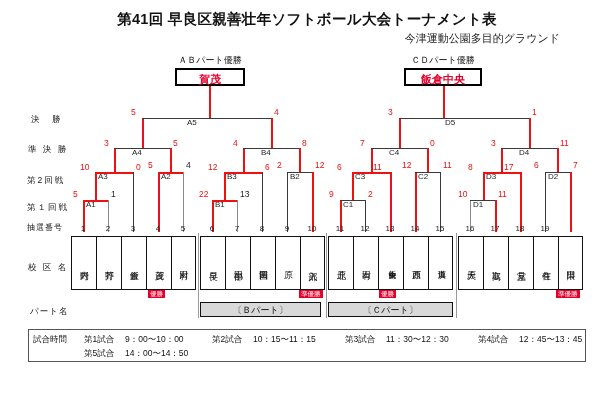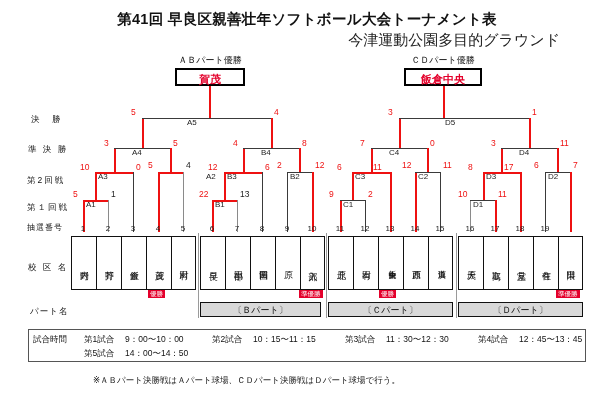--- a/index.html
+++ b/index.html
@@ -10,21 +10,21 @@
   }
   #root{position:absolute;left:0;top:0;width:614px;height:400px;}
 
   
   .title{
     position:absolute;left:0;top:10px;width:614px;text-align:center;
     font-size:14.5px;font-weight:bold;letter-spacing:0.3px;color:#111;
   }
   .subtitle{
     position:absolute;left:0;top:31px;width:560px;text-align:right;
-    font-size:15px;color:#222;
+    font-size:11px;color:#222;
   }
 
   .winner-cap{
     position:absolute;font-size:9px;color:#111;text-align:center;white-space:nowrap;
   }
   .winner-box{
     position:absolute;border:2.5px solid #000;background:#fff;
     text-align:center;font-size:11px;color:#e4002b;font-weight:bold;
     line-height:18px;height:18px;box-sizing:border-box;
   }
@@ -122,21 +122,21 @@
     <div class="lineV red v2" style="left:95px;top:172px;height:28px;"></div>
     <div class="lineV blk v1" style="left:133px;top:172px;height:60px;"></div>
     <div class="lineH red w2" style="left:95px;top:172px;width:38px;"></div>
     <div class="mcode" style="left:98px;top:173px;">A3</div>
     <div class="score" style="left:80px;top:163px;">10</div>
     <div class="score" style="left:136px;top:163px;">0</div>
 
     <div class="lineV red v2" style="left:158px;top:172px;height:60px;"></div>
     <div class="lineV gry v1" style="left:183px;top:172px;height:60px;"></div>
     <div class="lineH red w2" style="left:158px;top:172px;width:25px;"></div>
-    <div class="mcode" style="left:161px;top:173px;margin-left:45px;">A2</div>
+    <div class="mcode" style="left:161px;top:173px;">A2</div>
     <div class="score" style="left:148px;top:161px;">5</div>
     <div class="score k" style="left:186px;top:161px;">4</div>
 
     <div class="lineV red v2" style="left:114px;top:148px;height:24px;"></div>
     <div class="lineV red v2" style="left:170px;top:148px;height:24px;"></div>
     <div class="lineH blk w1" style="left:114px;top:148px;width:56px;"></div>
     <div class="mcode" style="left:132px;top:149px;">A4</div>
     <div class="score" style="left:104px;top:139px;">3</div>
     <div class="score" style="left:173px;top:139px;">5</div>
 
@@ -299,30 +299,28 @@
     <div class="teamcell last" style="left:100px;top:0;width:23px;height:52px;">田隈</div>
   </div>
   <div class="badge" style="left:556px;top:290px;">準優勝</div>
 
   <div class="vdiv" style="left:198px;top:233px;height:85px;"></div>
   <div class="vdiv" style="left:326px;top:233px;height:85px;"></div>
   <div class="vdiv" style="left:456px;top:233px;height:85px;"></div>
 
   <div class="partbox" style="left:200px;top:302px;width:121px;">〔Ｂパート〕</div>
   <div class="partbox" style="left:328px;top:302px;width:125px;">〔Ｃパート〕</div>
-  <div class="partbox" style="left:458px;top:302px;width:125px;">〔Ｄパート〕</div>
 
   <div class="schedbox" style="left:28px;top:329px;width:558px;height:33px;"></div>
   <div class="sched-t" style="left:33px;top:334px;">試合時間</div>
   <div class="sched-t" style="left:84px;top:334px;">第1試合</div>
   <div class="sched-t" style="left:125px;top:334px;">9：00〜10：00</div>
   <div class="sched-t" style="left:212px;top:334px;">第2試合</div>
   <div class="sched-t" style="left:253px;top:334px;">10：15〜11：15</div>
   <div class="sched-t" style="left:345px;top:334px;">第3試合</div>
   <div class="sched-t" style="left:386px;top:334px;">11：30〜12：30</div>
   <div class="sched-t" style="left:478px;top:334px;">第4試合</div>
   <div class="sched-t" style="left:519px;top:334px;">12：45〜13：45</div>
   <div class="sched-t" style="left:84px;top:348px;">第5試合</div>
   <div class="sched-t" style="left:125px;top:348px;">14：00〜14：50</div>
 
-  <div class="note" style="left:93px;top:375px;">※ＡＢパート決勝戦はＡパート球場、ＣＤパート決勝戦はＤパート球場で行う。</div>
 
 </div>
 
 </body></html>

